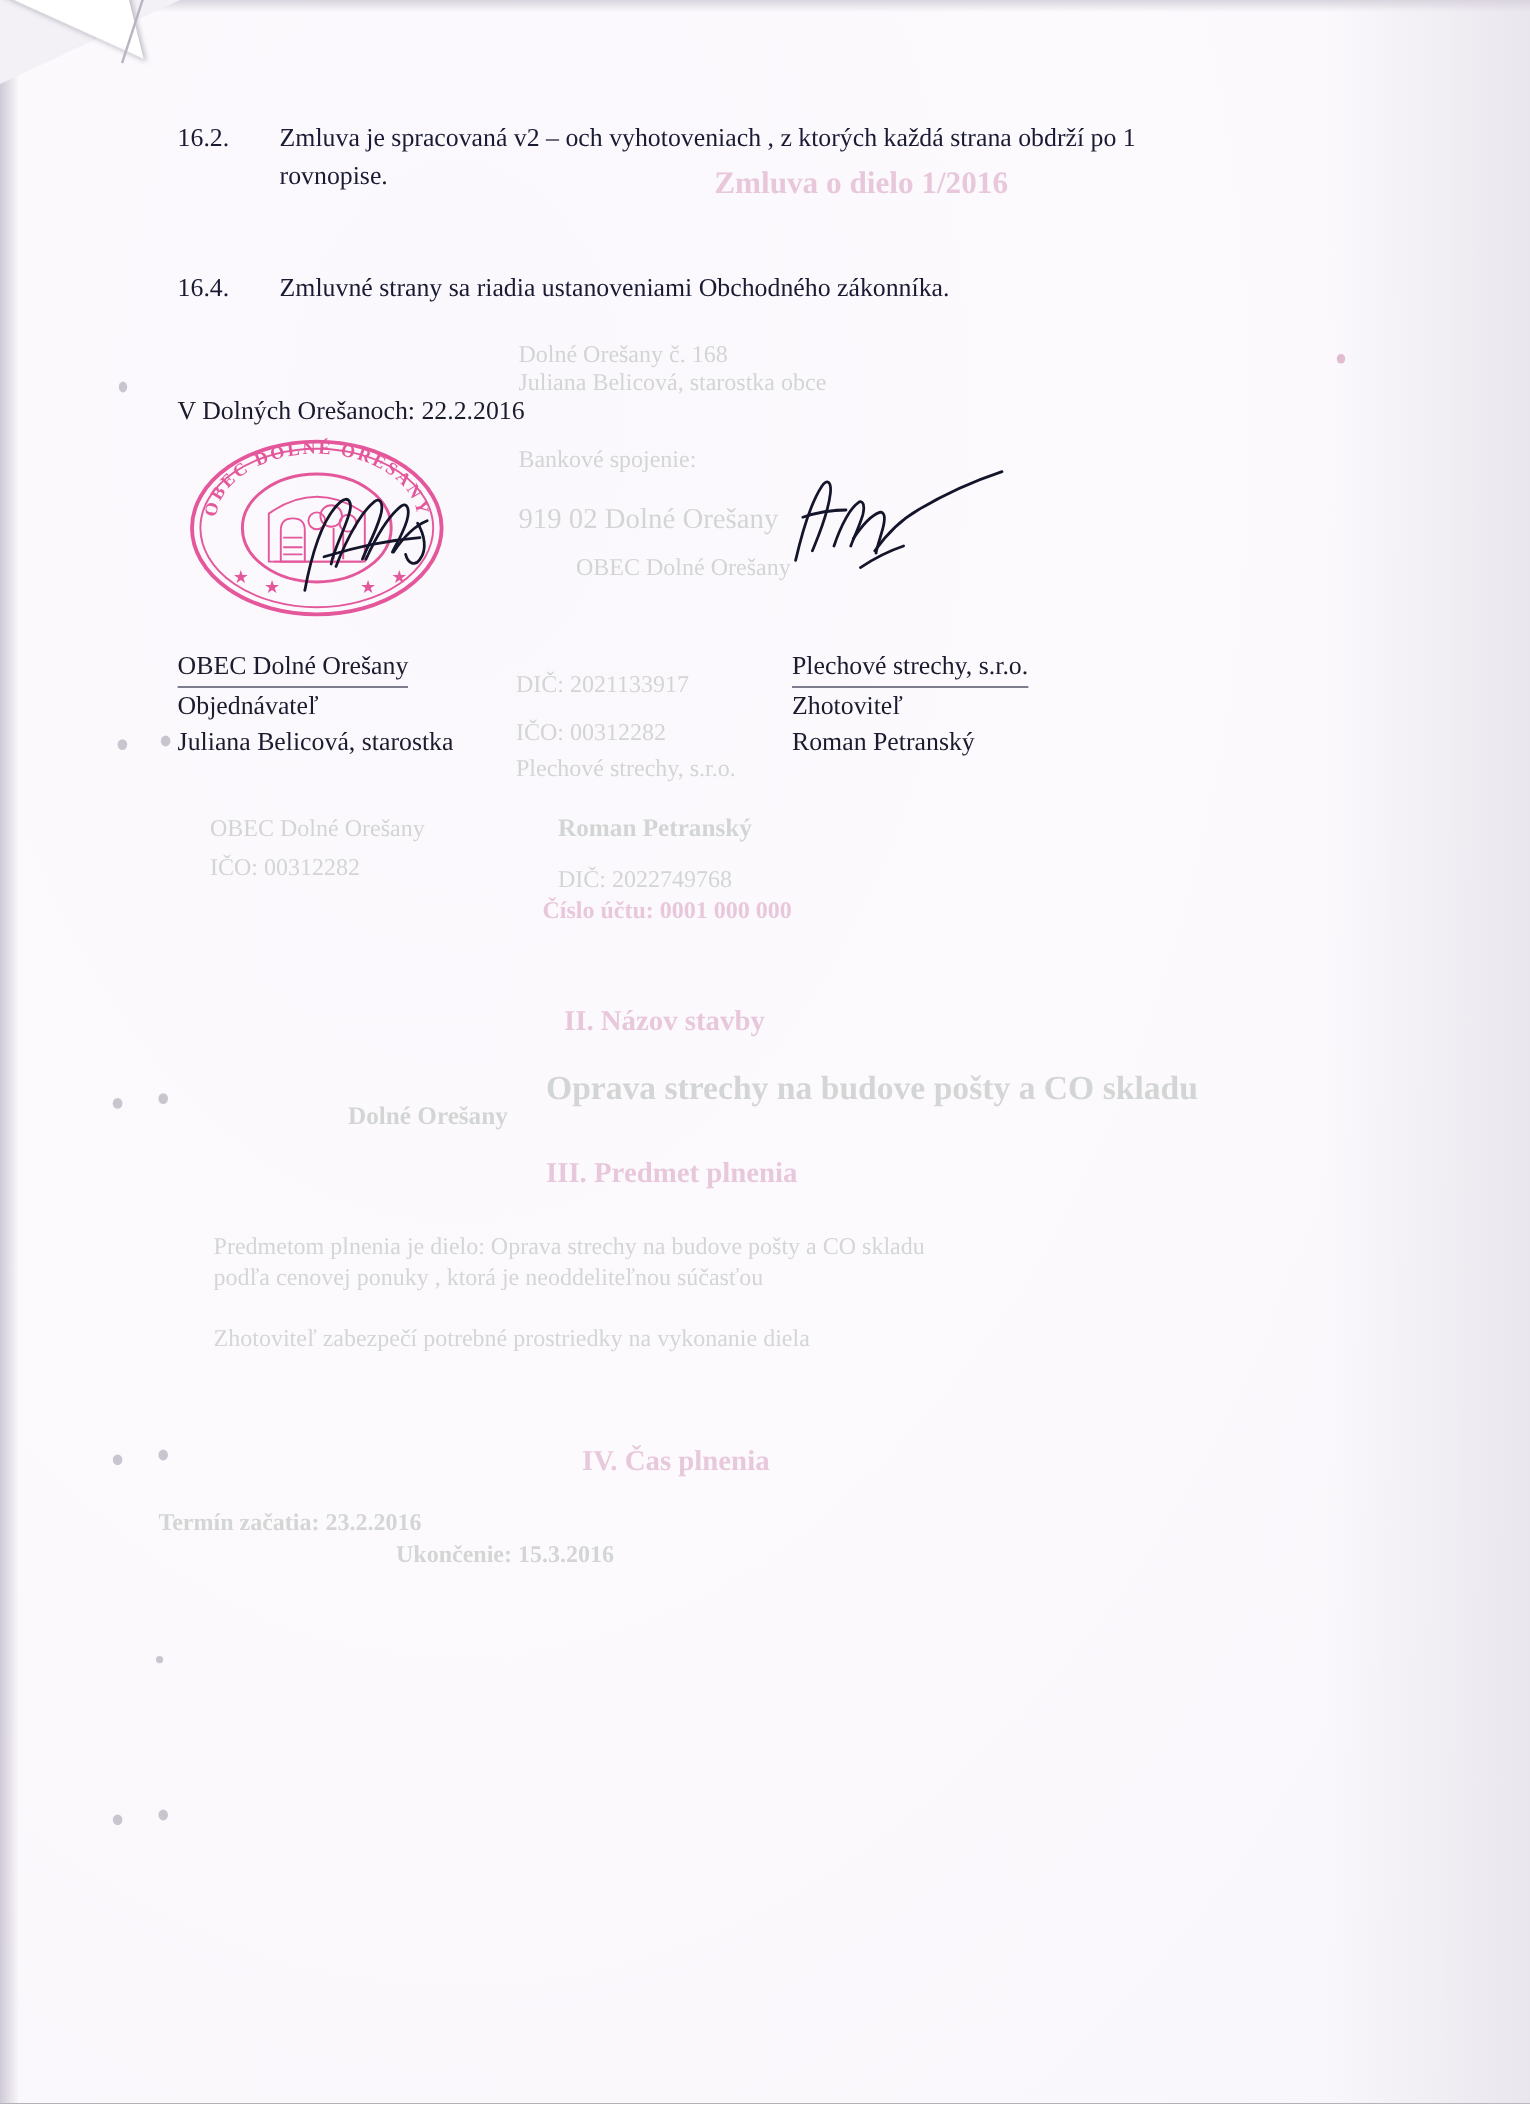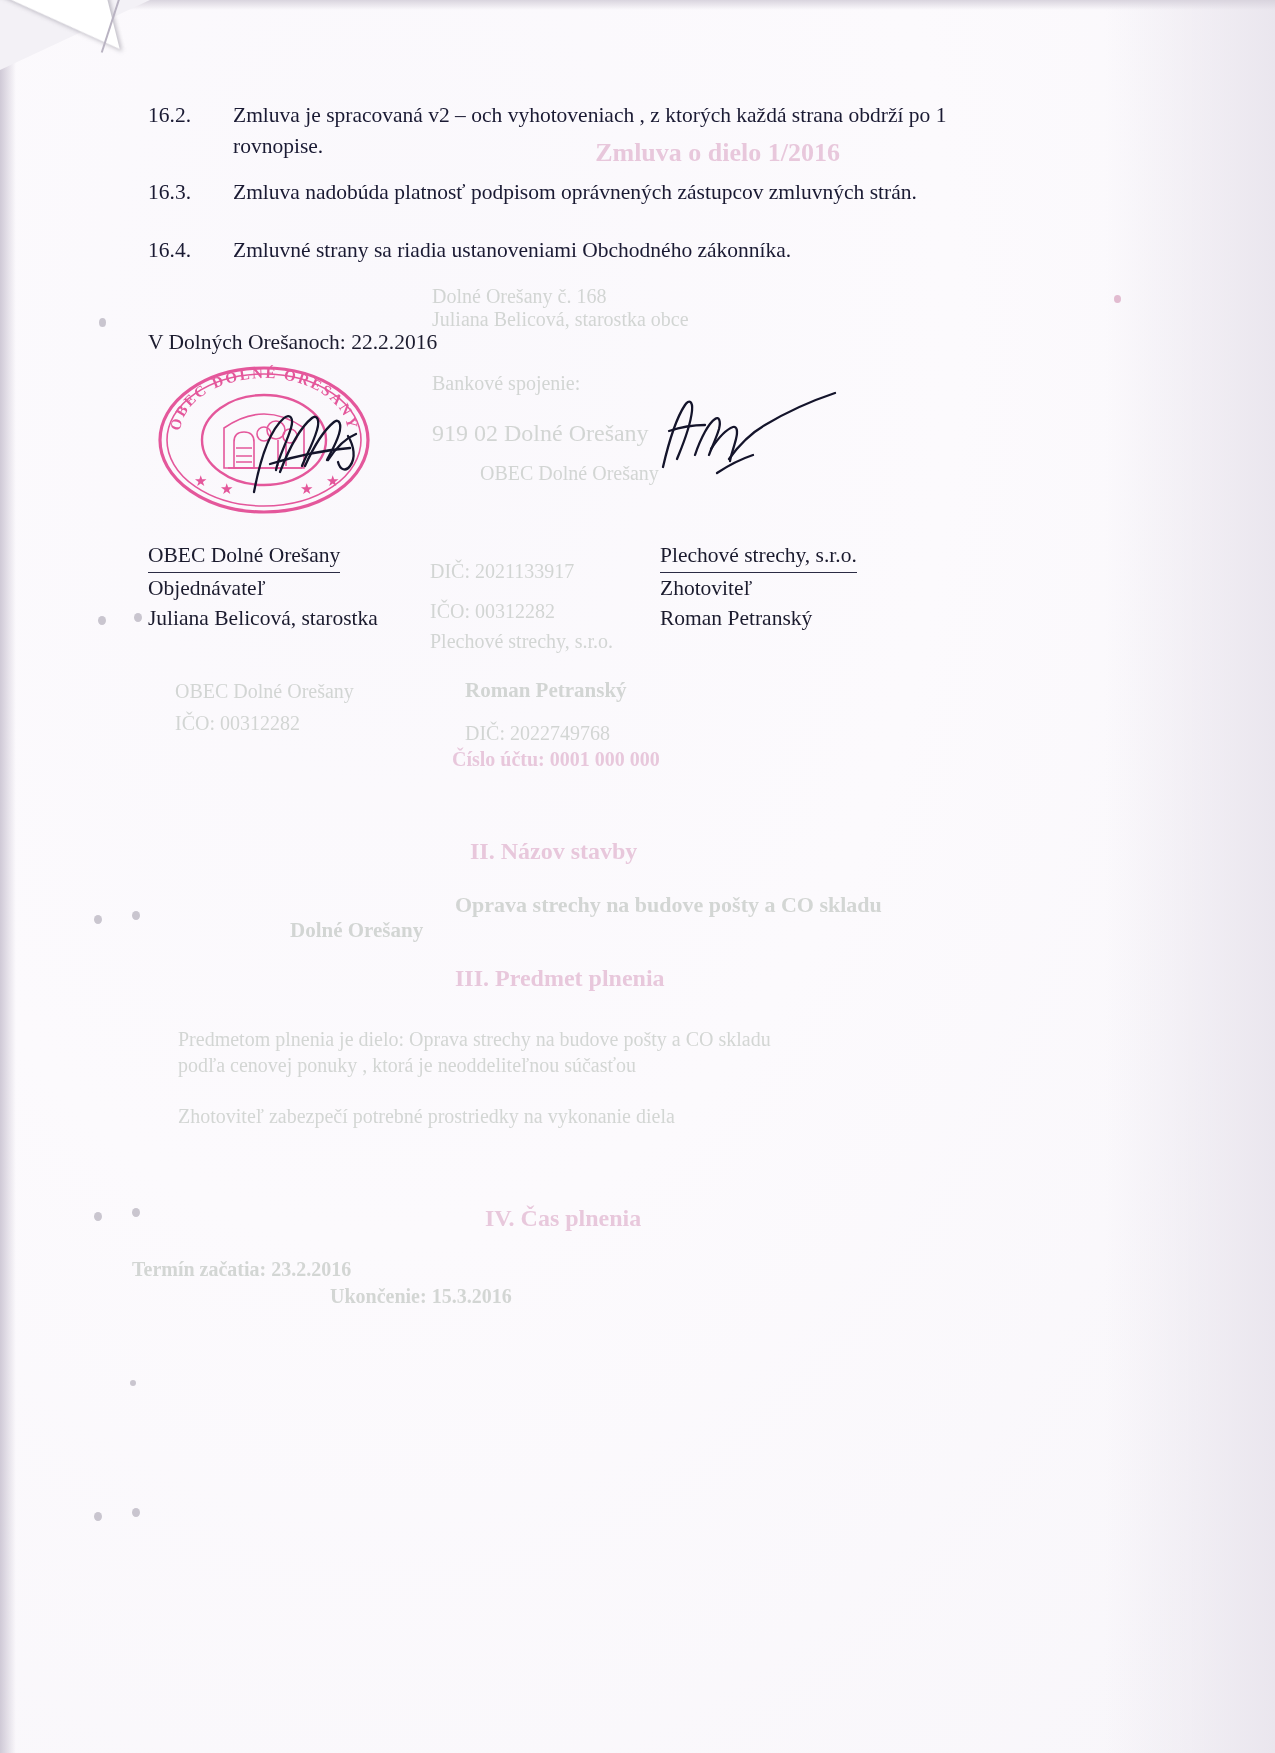--- a/index.html
+++ b/index.html
@@ -170,21 +170,21 @@
   <div class="ghost" style="left:430px; top:630px; font-size:20px;">Plechové strechy, s.r.o.</div>
 
   <div class="ghost" style="left:175px; top:680px; font-size:20px;">OBEC Dolné Orešany</div>
   <div class="ghost" style="left:175px; top:712px; font-size:20px;">IČO: 00312282</div>
 
   <div class="ghost b" style="left:465px; top:678px; font-size:21px;">Roman Petranský</div>
   <div class="ghost" style="left:465px; top:722px; font-size:20px;">DIČ: 2022749768</div>
   <div class="ghost b pink" style="left:452px; top:748px; font-size:20px;">Číslo účtu: 0001 000 000</div>
 
   <div class="ghost b pink" style="left:470px; top:838px; font-size:24px;">II. Názov stavby</div>
-  <div class="ghost b" style="left:455px; top:892px; font-size:22px;">Oprava strechy na budove pošty a CO skladu</div>
+  <div class="ghost b" style="left:455px; top:892px; font-size:28px;">Oprava strechy na budove pošty a CO skladu</div>
   <div class="ghost b" style="left:290px; top:918px; font-size:21px;">Dolné Orešany</div>
 
   <div class="ghost b pink" style="left:455px; top:965px; font-size:24px;">III. Predmet plnenia</div>
   <div class="ghost" style="left:178px; top:1028px; font-size:20px; width:830px;">Predmetom plnenia je dielo: Oprava strechy na budove pošty a CO skladu</div>
   <div class="ghost" style="left:178px; top:1105px; font-size:20px; width:860px;">Zhotoviteľ zabezpečí potrebné prostriedky na vykonanie diela</div>
   <div class="ghost" style="left:178px; top:1054px; font-size:20px; width:830px;">podľa cenovej ponuky , ktorá je neoddeliteľnou súčasťou</div>
 
   <div class="ghost b pink" style="left:485px; top:1205px; font-size:24px;">IV. Čas plnenia</div>
   <div class="ghost b" style="left:132px; top:1258px; font-size:20px;">Termín začatia: 23.2.2016</div>
   <div class="ghost b" style="left:330px; top:1285px; font-size:20px;">Ukončenie: 15.3.2016</div>
@@ -199,26 +199,22 @@
   <div class="speck" style="left:94px; top:1512px; width:8px; height:9px;"></div>
   <div class="speck" style="left:132px; top:1508px; width:8px; height:9px;"></div>
   <div class="speck" style="left:130px; top:1380px; width:6px; height:6px;"></div>
   <div class="speck" style="left:1114px; top:295px; width:7px; height:8px; background:rgba(200,120,160,0.5);"></div>
 
   <div class="fg clause" style="left:148px; top:100px; width:800px;">
     <span class="num">16.2.</span>
     <span class="txt">Zmluva je spracovaná v2 – och vyhotoveniach , z ktorých každá strana obdrží po 1 rovnopise.</span>
   </div>
 
-  <div class="fg clause" style="left:148px; top:177px; width:820px;">
-    <span class="num">16.3.</span>
-    <span class="txt">Zmluva nadobúda platnosť podpisom oprávnených zástupcov zmluvných strán.</span>
-  </div>
-
-  <div class="fg clause" style="left:148px; top:235px; width:820px;">
+
+  <div class="fg clause" style="left:148px; top:225px; width:820px;">
     <span class="num">16.4.</span>
     <span class="txt">Zmluvné strany sa riadia ustanoveniami Obchodného zákonníka.</span>
   </div>
 
   <div class="sign-date">V Dolných Orešanoch: 22.2.2016</div>
 
   <svg class="stamp" viewBox="0 0 228 160">
     <g transform="translate(114,80)">
       <ellipse rx="104" ry="72" fill="none" stroke="#e4579b" stroke-width="3.2"></ellipse>
       <ellipse rx="97" ry="66" fill="none" stroke="#e4579b" stroke-width="1.6"></ellipse>

